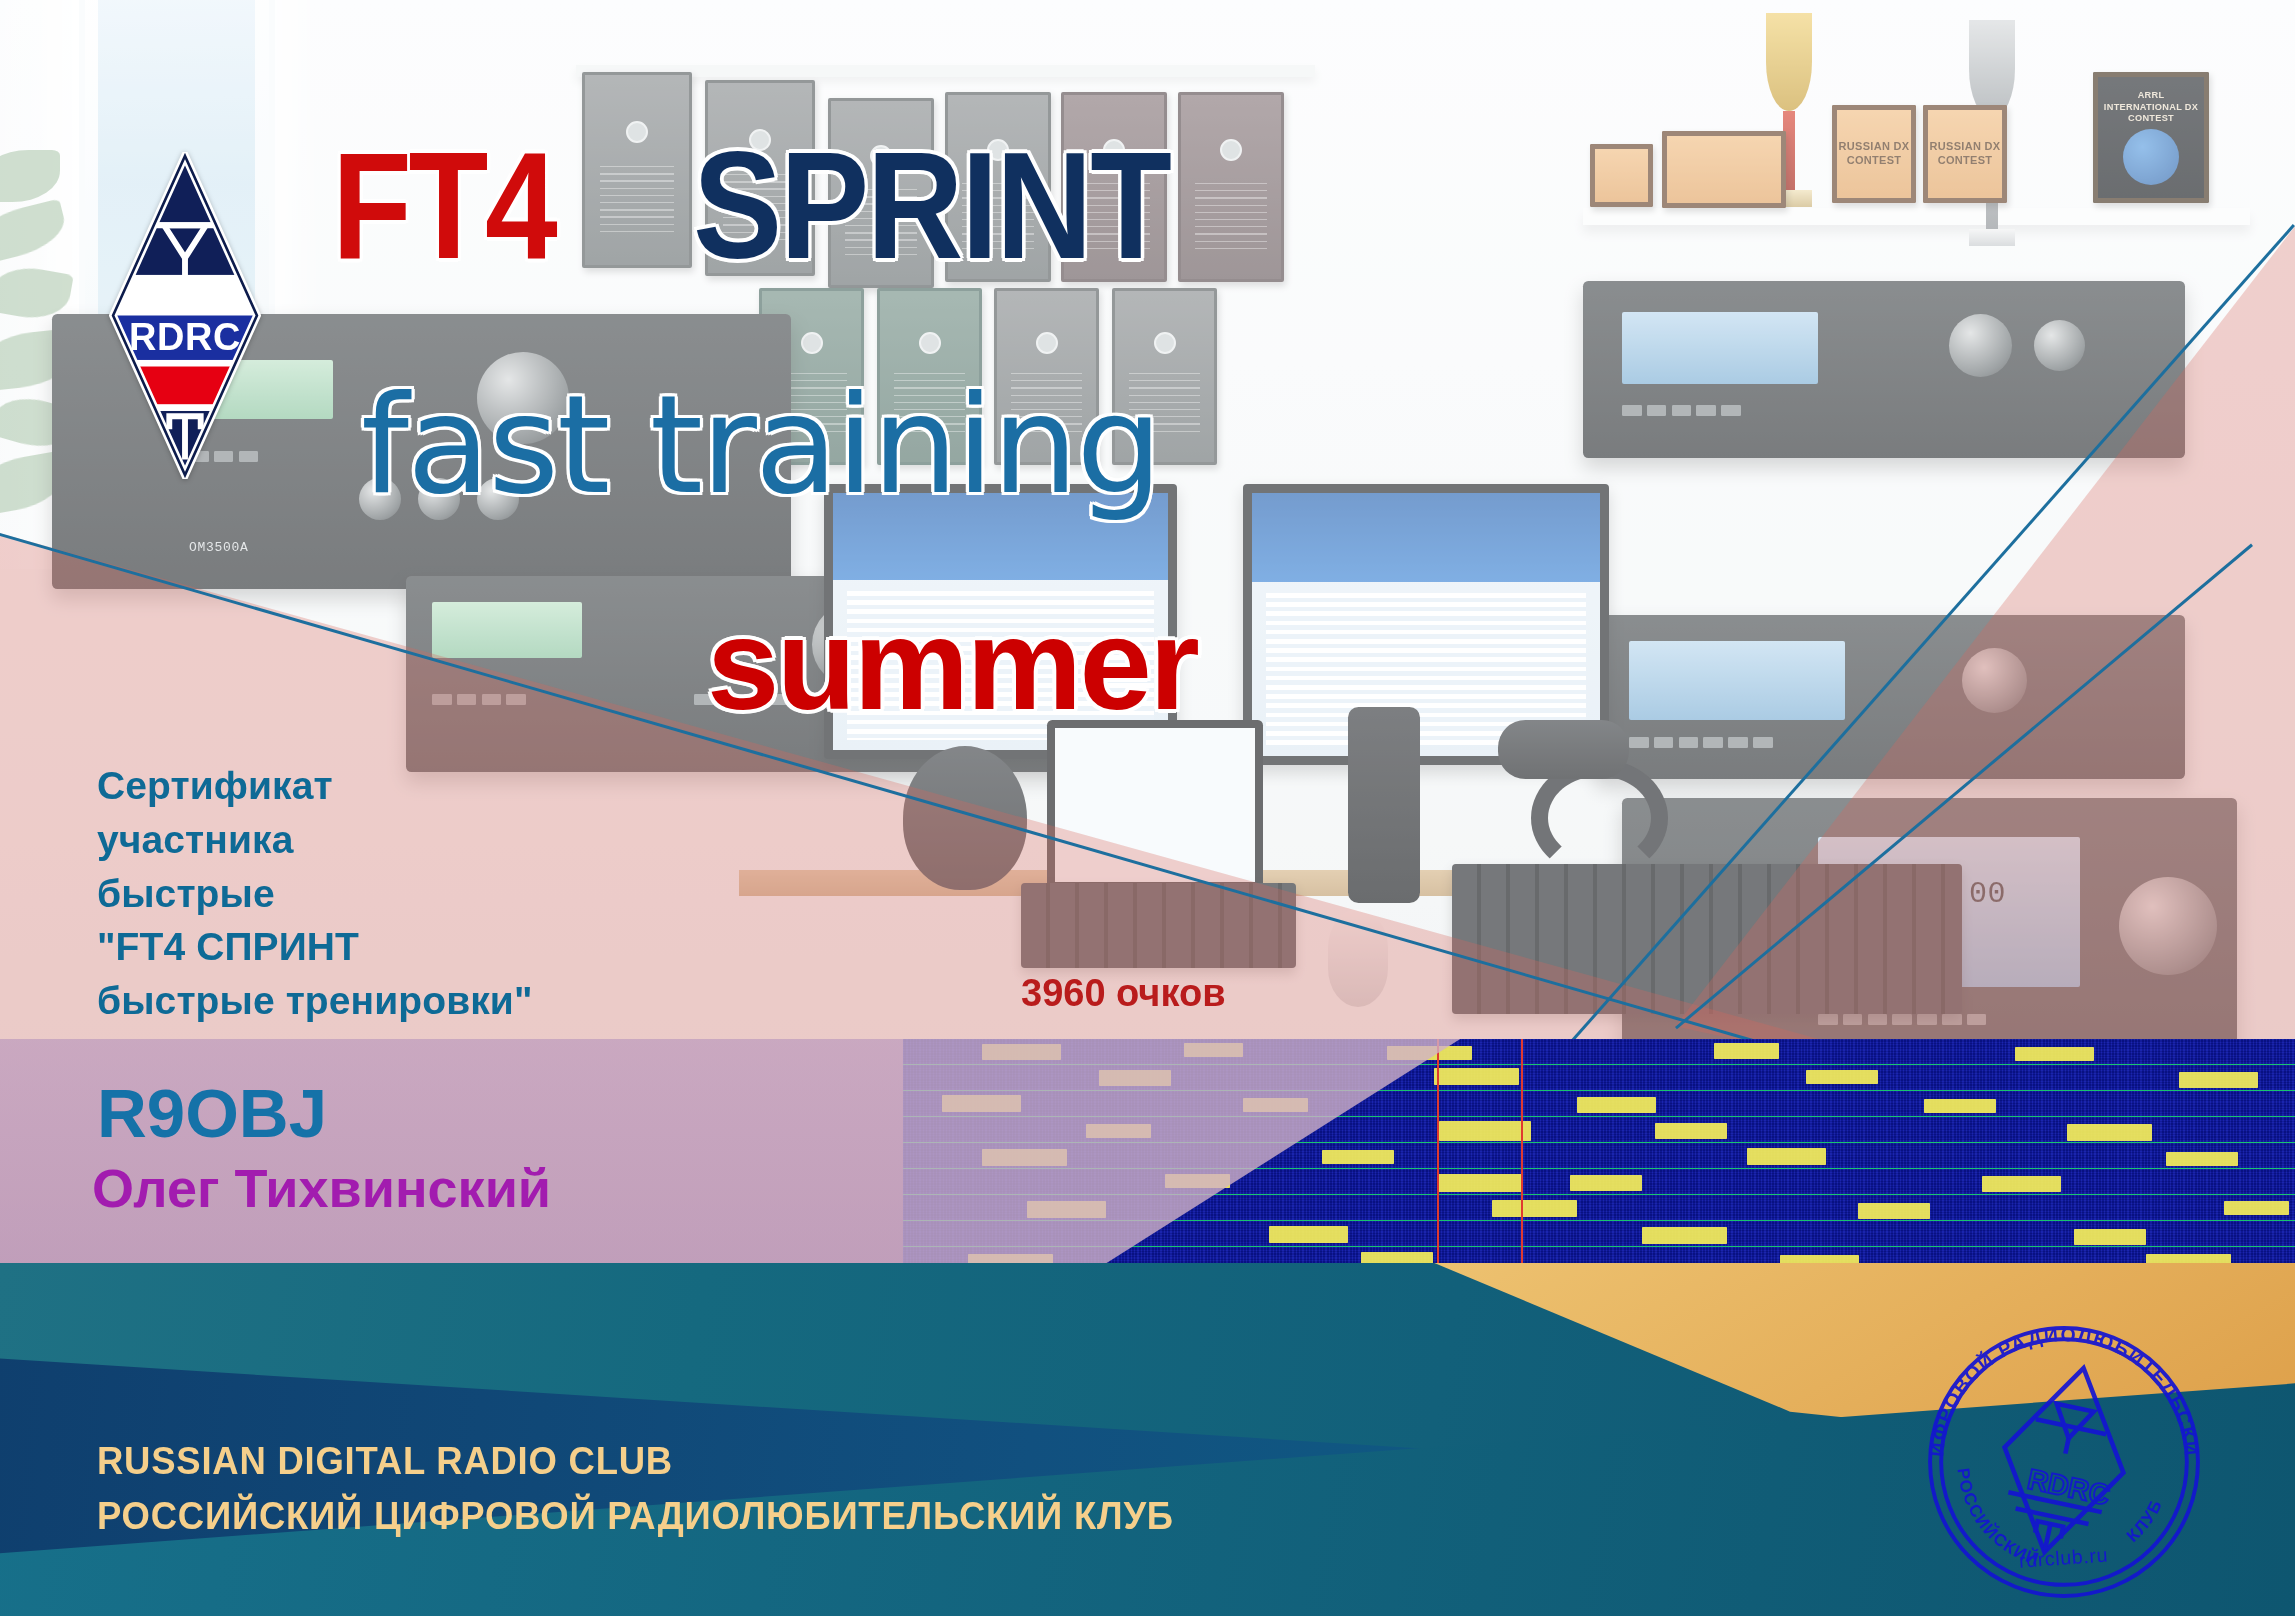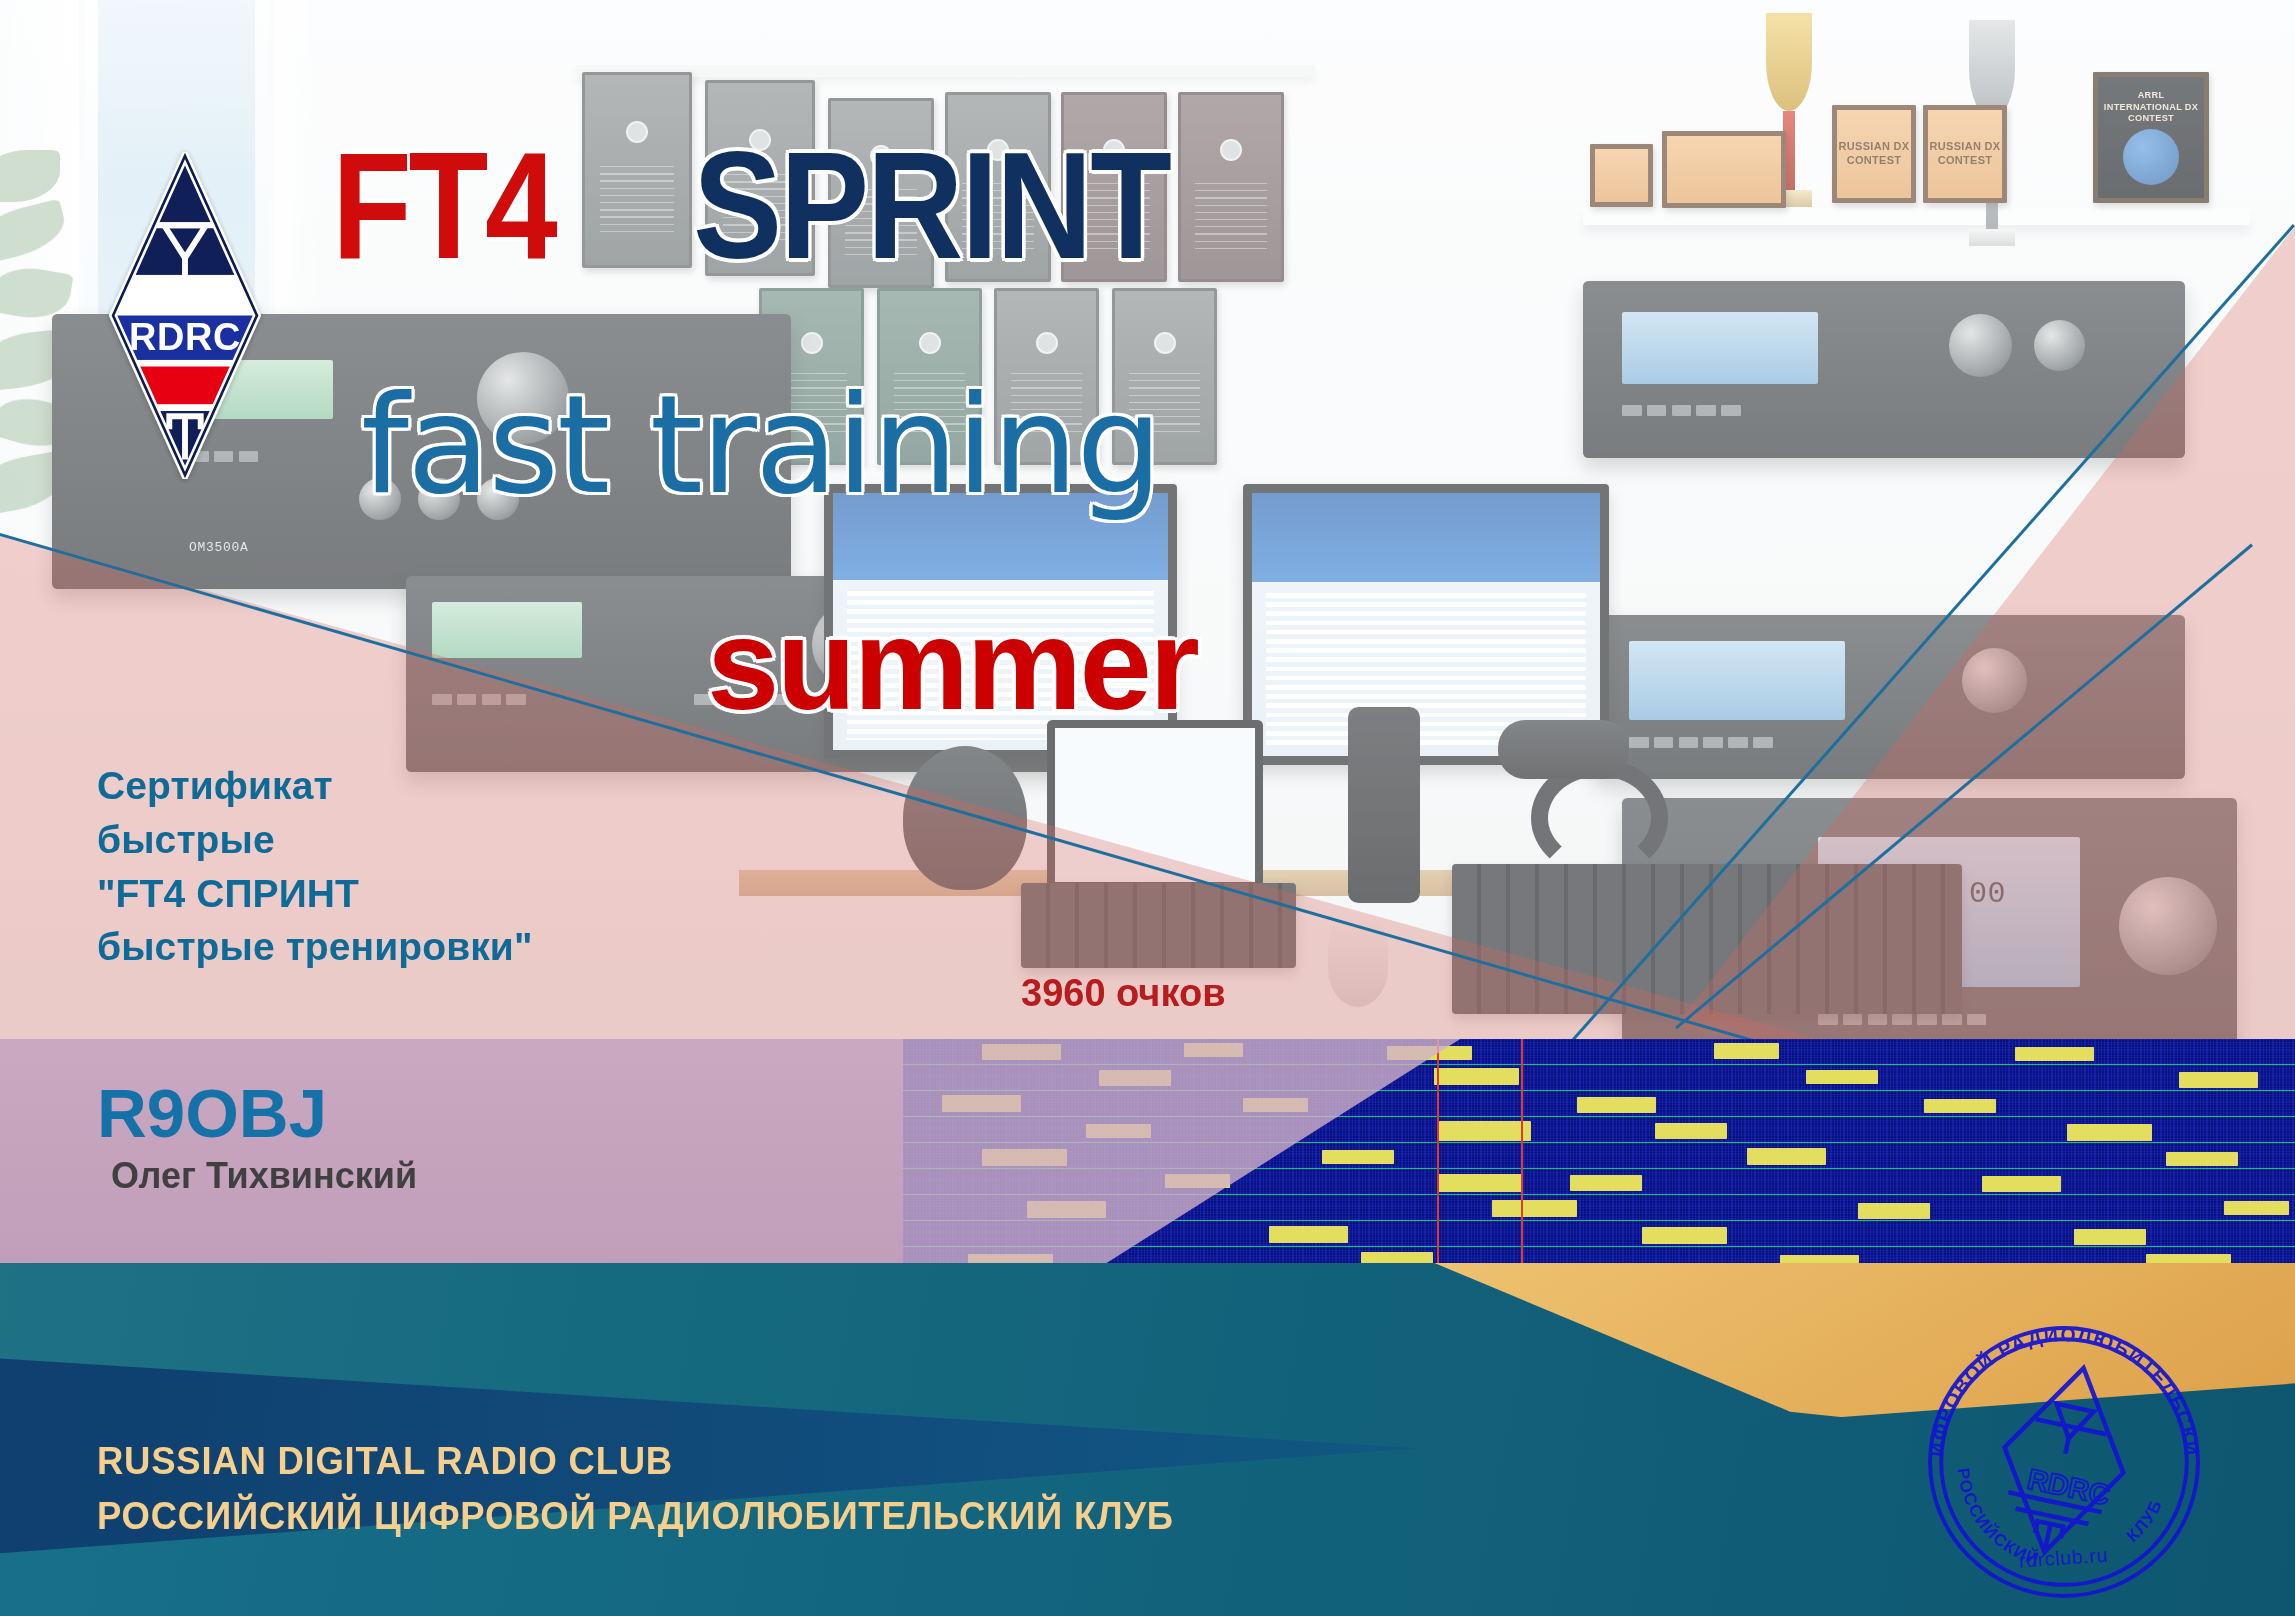--- a/index.html
+++ b/index.html
@@ -147,21 +147,21 @@
   
   .rdrc-logo{position:absolute;left:109px;top:152px;width:152px;height:327px;}
   .rdrc-logo svg{width:100%;height:100%;filter:drop-shadow(0 1.3px 2.6px rgba(0,0,0,.25));}
 
   
   .blk{position:absolute;color:#0e6a96;font-weight:bold;line-height:1.38;}
   .left-block{left:97px;top:759px;font-size:39px;letter-spacing:0.1px;}
   .right-block{right:54px;top:759px;font-size:39px;text-align:right;letter-spacing:0.1px;}
   .score{left:1021px;top:967px;font-size:38px;color:#b91c1c;}
   .callsign{left:97px;top:1066px;font-size:69px;color:#1572a8;letter-spacing:0px;}
-  .opname{left:111px;top:1151px;font-size:36px;color:#404040;}
+  .opname{left:92px;top:1151px;font-size:54px;color:#a21caf;}
 
   .foot{position:absolute;left:97px;color:#f5cf8b;font-weight:bold;letter-spacing:0.8px;
      font-family:"Liberation Sans Narrow","Liberation Sans",sans-serif;transform-origin:0 0;}
   .foot-en{top:1440px;font-size:38px;transform:scaleX(.96);}
   .foot-ru{top:1495px;font-size:38px;transform:scaleX(.96);}
 
   
   .stamp{position:absolute;left:1917px;top:1315px;width:294px;height:294px;}
   .stamp svg{width:100%;height:100%;opacity:.92;}
 </style>
@@ -480,20 +480,21 @@
 
   <div class="title-wrap">
     <div class="t-line t-ft4">FT4</div>
     <div class="t-line t-sprint">SPRINT</div>
     <div class="t-line t-fast">fast training</div>
     <div class="t-line t-summer">summer</div>
   </div>
 
   <div class="blk left-block">
     <div>Сертификат</div>
+    <div>участника</div>
     <div>быстрые</div>
     <div>"FT4 СПРИНТ</div>
     <div>быстрые тренировки"</div>
   </div>
 
 
   <div class="blk score">3960 очков</div>
 
   <div class="blk callsign">R9OBJ</div>
   <div class="blk opname">Олег Тихвинский</div>

